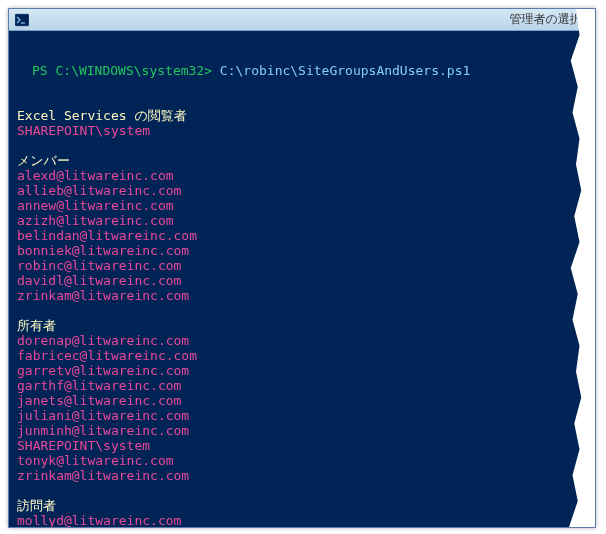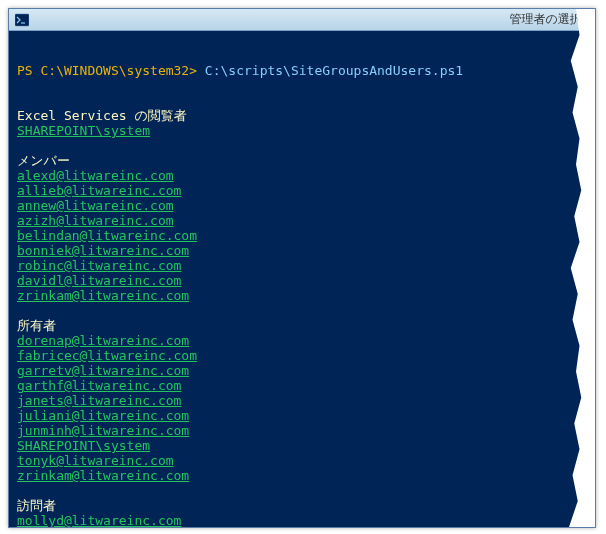--- a/index.html
+++ b/index.html
@@ -45,24 +45,24 @@
       text-align: right;
       padding-right: 4px;
     }
     .terminal {
       padding: 2px 8px;
       font-family: 'Consolas', 'MS Gothic', monospace;
       font-size: 13px;
       line-height: 15px;
       white-space: pre;
     }
-    .prompt { color: #eab308; }
+    .prompt { color: #22c55e; margin-left: 15px; }
     .command { color: #87cefa; }
     .group-header { color: #fef9c3; }
-    .member { color: #22c55e; text-decoration: underline; }
+    .member { color: #ec4899; }
     
     .torn-edge {
       position: absolute;
       top: 0;
       right: -2px;
       width: 35px;
       height: 100%;
       pointer-events: none;
       background: #fff;
       clip-path: polygon(
@@ -83,17 +83,17 @@
     <span class="titlebar-icon">
       <svg width="14" height="14" viewBox="0 0 14 14">
         <rect x="0" y="1" width="14" height="12" rx="1" fill="#012456" stroke="#4a7ab0" stroke-width="0.5"></rect>
         <path d="M2 4 L5 7 L2 10" stroke="#87cefa" stroke-width="1.2" fill="none"></path>
         <line x1="6" y1="10" x2="10" y2="10" stroke="#87cefa" stroke-width="1.2"></line>
       </svg>
     </span>
     <span class="titlebar-title">管理者の選択:</span>
   </div>
   <div class="terminal">
-    <div><span class="prompt">PS C:\WINDOWS\system32&gt; </span><span class="command">C:\scripts\SiteGroupsAndUsers.ps1</span></div>
+    <div><span class="prompt">PS C:\WINDOWS\system32&gt; </span><span class="command">C:\robinc\SiteGroupsAndUsers.ps1</span></div>
     <div id="groups-container"><div class="group-header">Excel Services の閲覧者</div><div class="member">SHAREPOINT\system</div><div> </div><div class="group-header">メンバー</div><div class="member">alexd@litwareinc.com</div><div class="member">allieb@litwareinc.com</div><div class="member">annew@litwareinc.com</div><div class="member">azizh@litwareinc.com</div><div class="member">belindan@litwareinc.com</div><div class="member">bonniek@litwareinc.com</div><div class="member">robinc@litwareinc.com</div><div class="member">davidl@litwareinc.com</div><div class="member">zrinkam@litwareinc.com</div><div> </div><div class="group-header">所有者</div><div class="member">dorenap@litwareinc.com</div><div class="member">fabricec@litwareinc.com</div><div class="member">garretv@litwareinc.com</div><div class="member">garthf@litwareinc.com</div><div class="member">janets@litwareinc.com</div><div class="member">juliani@litwareinc.com</div><div class="member">junminh@litwareinc.com</div><div class="member">SHAREPOINT\system</div><div class="member">tonyk@litwareinc.com</div><div class="member">zrinkam@litwareinc.com</div><div> </div><div class="group-header">訪問者</div><div class="member">mollyd@litwareinc.com</div></div>
   </div>
   <div class="torn-edge"></div>
 </div>
 
 </body></html>

